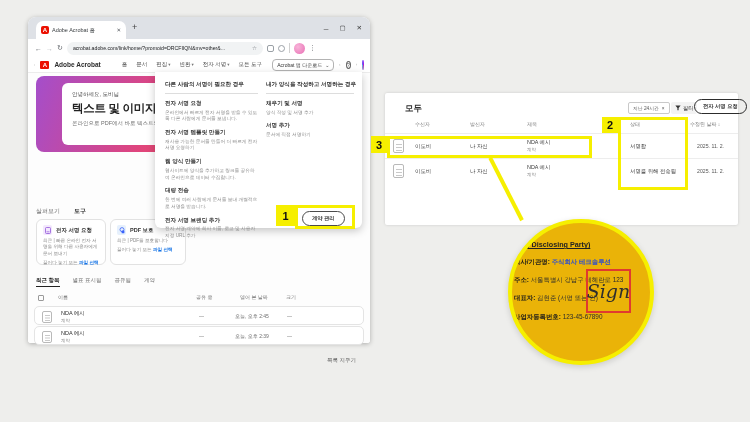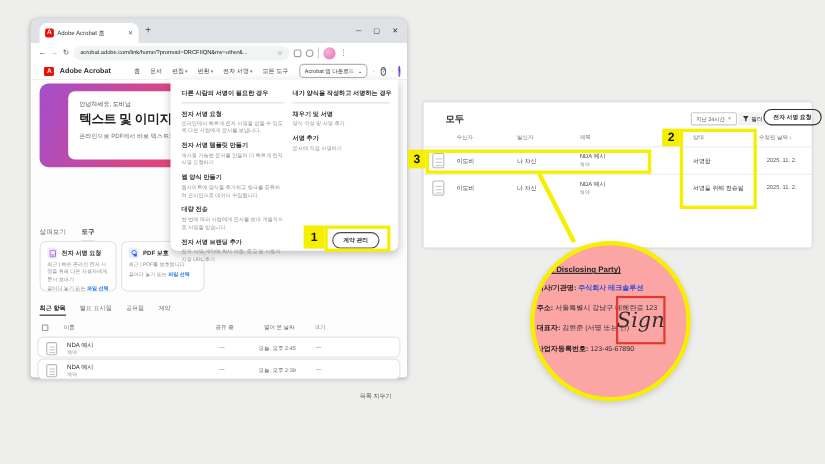--- a/index.html
+++ b/index.html
@@ -114,22 +114,22 @@
   .pc.two-top { top:5px; }
   .psub { position:absolute; left:142px; top:13px; font-size:4.5px; color:#8a8a8a; }
   .pdate { position:absolute; left:312px; top:9px; font-size:5.2px; color:#555; white-space:nowrap; }
 
   
   .ybox { position:absolute; border:3px solid #f6ef00; z-index:8; pointer-events:none; }
   .ybadge { position:absolute; background:#f6ef00; color:#111; font-weight:bold; font-size:11px;
             display:flex; align-items:center; justify-content:center; z-index:9; }
   .yline { position:absolute; left:492px; top:157px; width:70px; height:3.5px; background:#f6ef00;
            transform:rotate(63deg); transform-origin:0 0; z-index:7; }
-  .loupe { position:absolute; left:482px; top:219px; width:146px; height:146px; border-radius:50%;
-           border:4px solid #f6ef00; background:#fca5a5; overflow:hidden; z-index:8; box-shadow:0 2px 6px rgba(0,0,0,.15); }
+  .loupe { position:absolute; left:508px; top:219px; width:146px; height:146px; border-radius:50%;
+           border:4px solid #f6ef00; background:#eab308; overflow:hidden; z-index:8; box-shadow:0 2px 6px rgba(0,0,0,.15); }
   .doc-head { position:absolute; left:6px; top:17px; font-size:7.2px; font-weight:bold; color:#222;
               text-decoration:underline; white-space:nowrap; }
   .dl { position:absolute; font-size:6.4px; color:#2c2c2c; white-space:nowrap; }
   .dl b { font-weight:bold; color:#1a1a1a; }
   .dl .blue { color:#2d4fd0; font-weight:bold; }
   .sign-box { position:absolute; left:74px; top:46px; width:45px; height:44px; border:2px solid #e03a2f;
               display:flex; align-items:center; justify-content:center; z-index:2; }
   .sign-txt { font-family:"DejaVu Serif", serif; font-style:italic; font-size:19px; color:#2e2e2e; }
 
   svg { display:block; }

